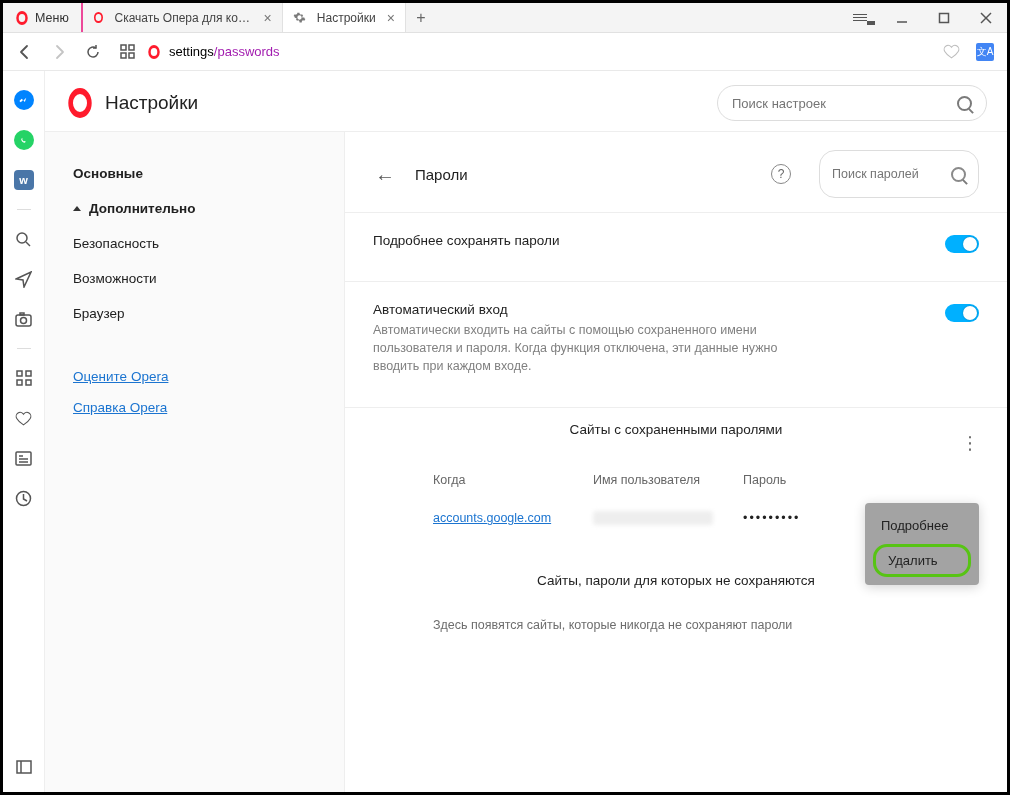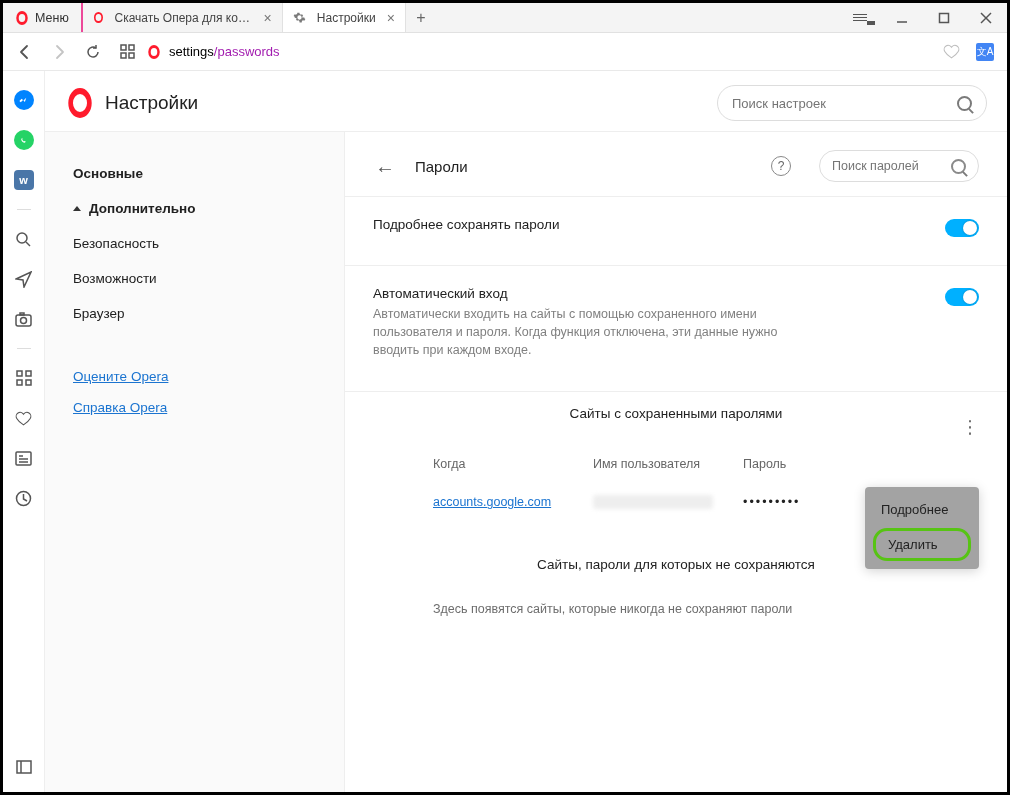--- a/index.html
+++ b/index.html
@@ -64,21 +64,21 @@
   .side-nav .chev{ display:inline-block; width:0; height:0; border-left:4px solid transparent; border-right:4px solid transparent; border-bottom:5px solid #333; }
   .side-nav .link{ color:#1b74d0; text-decoration:underline; font-size:13.5px; padding:8px 4px; }
   .side-nav .spacer{ height:30px; }
 
   
   .content { flex:1; padding:18px 28px 0 28px; border-top:1px solid #eee; overflow:hidden; }
   .crumb-row{ display:flex; align-items:center; gap:18px; margin-bottom:14px;}
   .crumb-row .back{ font-size:20px; color:#555; width:24px; text-align:center;}
   .crumb-row .title{ font-size:15px; color:#222; flex:1;}
   .help-c{ width:20px; height:20px; border:1.5px solid #888; border-radius:50%; display:flex; align-items:center; justify-content:center; font-size:12px; color:#666; margin-right:10px;}
-  .mini-search{ height:32px; width:160px; border:1px solid #ddd; border-radius:16px; display:flex; align-items:center; padding:0 12px; gap:8px; font-size:12.5px; color:#777;}
+  .mini-search{ height:48px; width:160px; border:1px solid #ddd; border-radius:16px; display:flex; align-items:center; padding:0 12px; gap:8px; font-size:12.5px; color:#777;}
   .mini-search input{ border:none; outline:none; flex:1; font-size:12.5px; width:80px;}
 
   .sep{ height:1px; background:#eee; margin: 8px -28px 0 -28px;}
 
   .setting-row{ display:flex; align-items:flex-start; padding:20px 0; }
   .setting-row .label{ font-size:13.5px; color:#222; flex:1;}
   .setting-row .desc{ font-size:12.5px; color:#808080; margin-top:4px; max-width:420px; line-height:1.45;}
   .toggle{ width:34px; height:18px; background:#00b0ff; border-radius:9px; position:relative; margin-top:2px; margin-left:16px;}
   .toggle::after{ content:""; position:absolute; width:14px; height:14px; background:#fff; border-radius:50%; top:2px; right:2px; box-shadow:0 0 2px rgba(0,0,0,0.3);}
 

